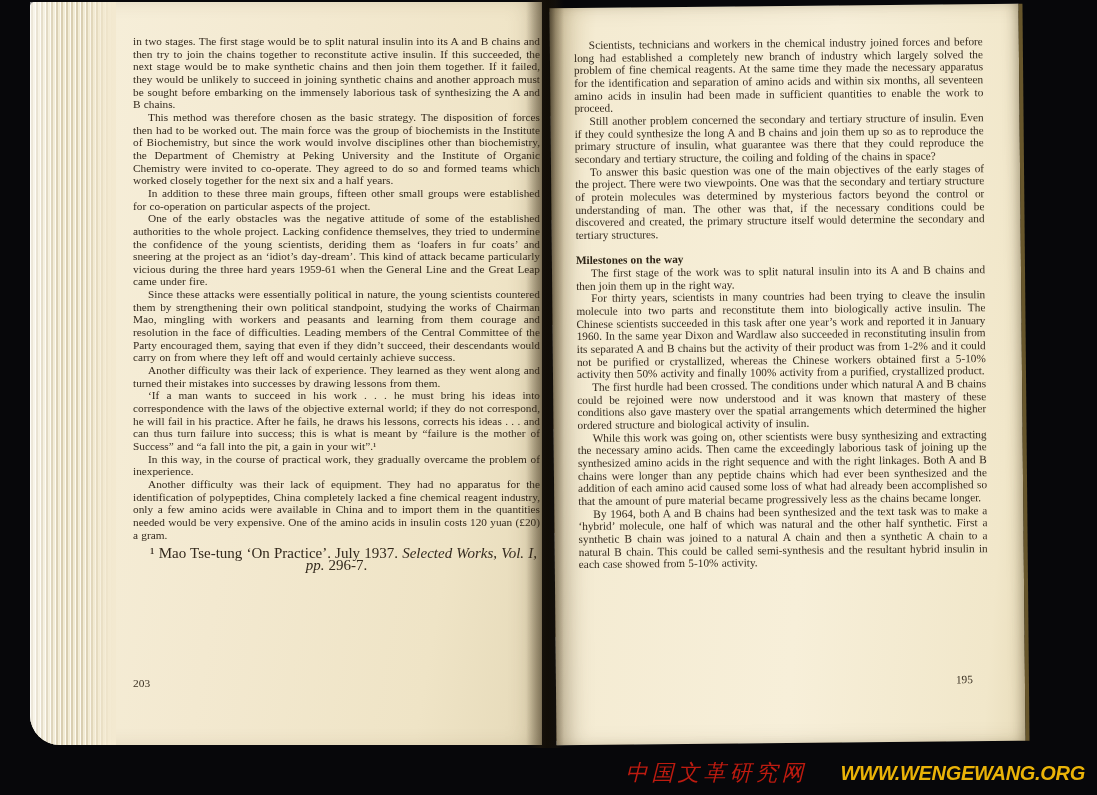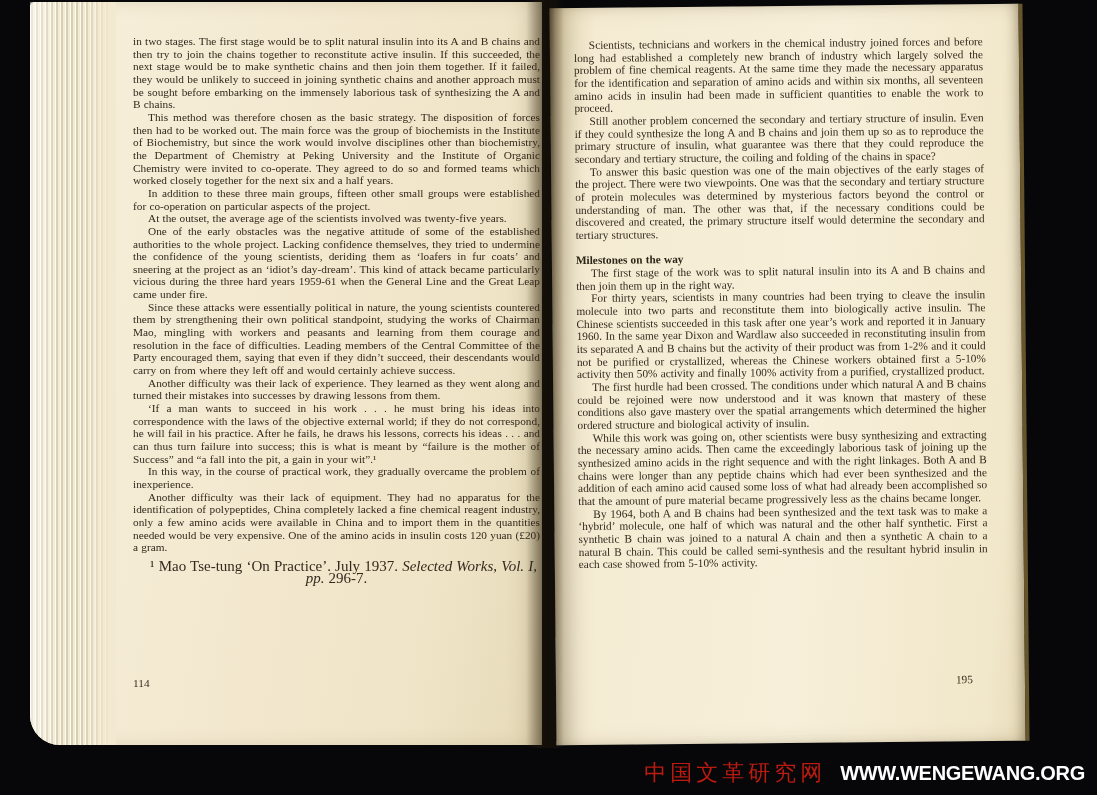--- a/index.html
+++ b/index.html
@@ -80,47 +80,47 @@
   .page-number{
     font-size:11.4px;color:#3a3022;margin-top:0;
     position:absolute;bottom:56px;
   }
   .left-page .page-number{left:103px;}
   .right-page .page-number{right:52px;}
 
   
   .watermark{
     position:absolute;right:12px;bottom:7px;z-index:10;
-    display:flex;align-items:baseline;gap:14px;
+    display:flex;align-items:baseline;gap:33px;
     font-family:"Liberation Sans","DejaVu Sans",sans-serif;
+    font-style:italic;
   }
   .wm-cn{color:#bd1b10;font-size:22px;letter-spacing:4px;}
-  .wm-url{color:#ffffff;font-size:20px;font-weight:bold;letter-spacing:-0.3px;}
+  .wm-url{color:#eab308;font-size:20px;font-weight:bold;letter-spacing:-0.3px;}
 </style>
 </head>
 <body>
 
 <div id="scene">
 
   <div class="left-page">
     <div class="edge-stack"></div>
     <div class="page-text">
         <p class="para flush">in two stages. The first stage would be to split natural insulin into its A and B chains and then try to join the chains together to reconstitute active insulin. If this succeeded, the next stage would be to make synthetic chains and then join them together. If it failed, they would be unlikely to succeed in joining synthetic chains and another approach must be sought before embarking on the immensely laborious task of synthesizing the A and B chains.</p>
         <p class="para">This method was therefore chosen as the basic strategy. The disposition of forces then had to be worked out. The main force was the group of biochemists in the Institute of Biochemistry, but since the work would involve disciplines other than biochemistry, the Department of Chemistry at Peking University and the Institute of Organic Chemistry were invited to co-operate. They agreed to do so and formed teams which worked closely together for the next six and a half years.</p>
         <p class="para">In addition to these three main groups, fifteen other small groups were established for co-operation on particular aspects of the project.</p>
-        <p class="para">At the outset, the average age of the scientists involved was twenty-five years.</p>
         <p class="para">One of the early obstacles was the negative attitude of some of the established authorities to the whole project. Lacking confidence themselves, they tried to undermine the confidence of the young scientists, deriding them as ‘loafers in fur coats’ and sneering at the project as an ‘idiot’s day-dream’. This kind of attack became particularly vicious during the three hard years 1959-61 when the General Line and the Great Leap came under fire.</p>
         <p class="para">Since these attacks were essentially political in nature, the young scientists countered them by strengthening their own political standpoint, studying the works of Chairman Mao, mingling with workers and peasants and learning from them courage and resolution in the face of difficulties. Leading members of the Central Committee of the Party encouraged them, saying that even if they didn’t succeed, their descendants would carry on from where they left off and would certainly achieve success.</p>
         <p class="para">Another difficulty was their lack of experience. They learned as they went along and turned their mistakes into successes by drawing lessons from them.</p>
         <p class="para">‘If a man wants to succeed in his work . . . he must bring his ideas into correspondence with the laws of the objective external world; if they do not correspond, he will fail in his practice. After he fails, he draws his lessons, corrects his ideas . . . and can thus turn failure into success; this is what is meant by “failure is the mother of Success” and “a fall into the pit, a gain in your wit”.¹</p>
         <p class="para">In this way, in the course of practical work, they gradually overcame the problem of inexperience.</p>
         <p class="para">Another difficulty was their lack of equipment. They had no apparatus for the identification of polypeptides, China completely lacked a fine chemical reagent industry, only a few amino acids were available in China and to import them in the quantities needed would be very expensive. One of the amino acids in insulin costs 120 yuan (£20) a gram.</p>
         <p class="footnote"><span>¹ Mao Tse-tung ‘On Practice’. July 1937. </span><i>Selected Works</i><span>, </span><i>Vol. I, pp.</i><span> 296-7.</span></p>
       </div>
-    <div class="page-number">114</div>
+    <div class="page-number">203</div>
   </div>
 
   <div class="right-page">
     <div class="page-text">
         <p class="para">Scientists, technicians and workers in the chemical industry joined forces and before long had established a completely new branch of industry which largely solved the problem of fine chemical reagents. At the same time they made the necessary apparatus for the identification and separation of amino acids and within six months, all seventeen amino acids in insulin had been made in sufficient quantities to enable the work to proceed.</p>
         <p class="para">Still another problem concerned the secondary and tertiary structure of insulin. Even if they could synthesize the long A and B chains and join them up so as to reproduce the primary structure of insulin, what guarantee was there that they could reproduce the secondary and tertiary structure, the coiling and folding of the chains in space?</p>
         <p class="para">To answer this basic question was one of the main objectives of the early stages of the project. There were two viewpoints. One was that the secondary and tertiary structure of protein molecules was determined by mysterious factors beyond the control or understanding of man. The other was that, if the necessary conditions could be discovered and created, the primary structure itself would determine the secondary and tertiary structures.</p>
         <h3 class="section-heading">Milestones on the way</h3>
         <p class="para">The first stage of the work was to split natural insulin into its A and B chains and then join them up in the right way.</p>
         <p class="para">For thirty years, scientists in many countries had been trying to cleave the insulin molecule into two parts and reconstitute them into biologically active insulin. The Chinese scientists succeeded in this task after one year’s work and reported it in January 1960. In the same year Dixon and Wardlaw also succeeded in reconstituting insulin from its separated A and B chains but the activity of their product was from 1-2% and it could not be purified or crystallized, whereas the Chinese workers obtained first a 5-10% activity then 50% activity and finally 100% activity from a purified, crystallized product.</p>

